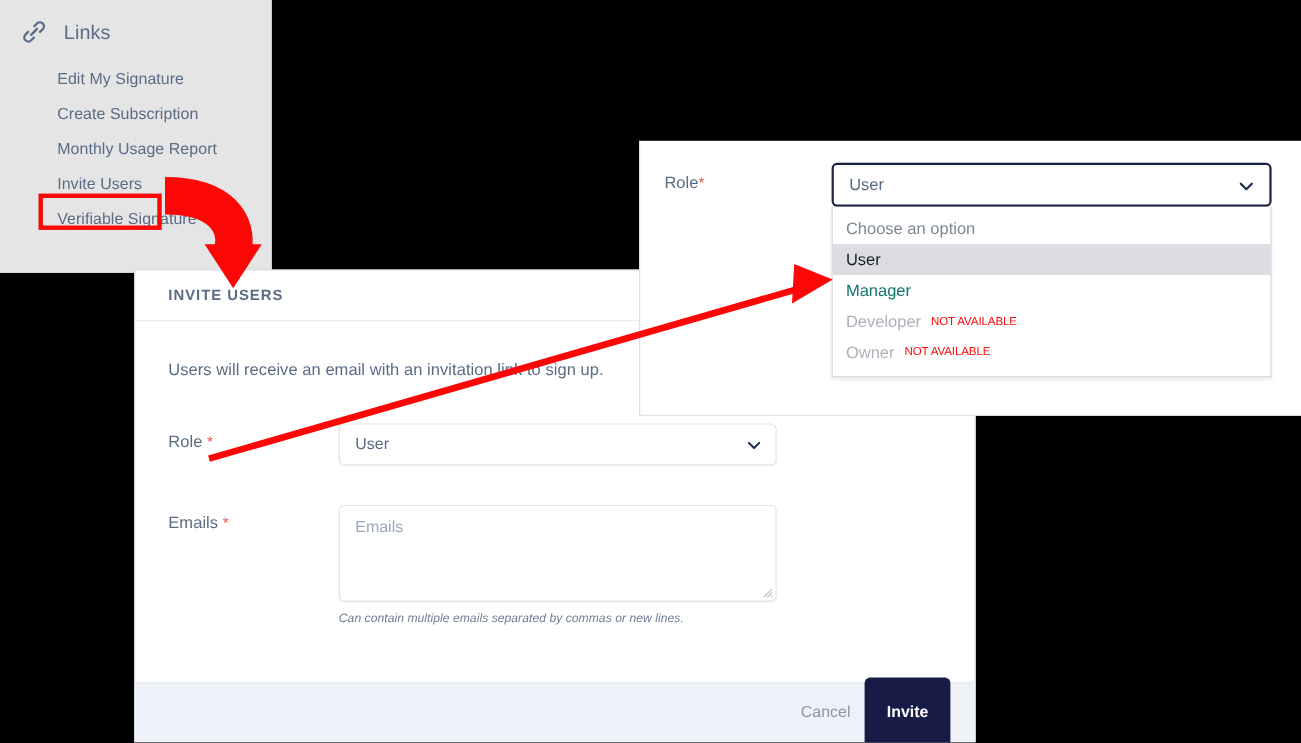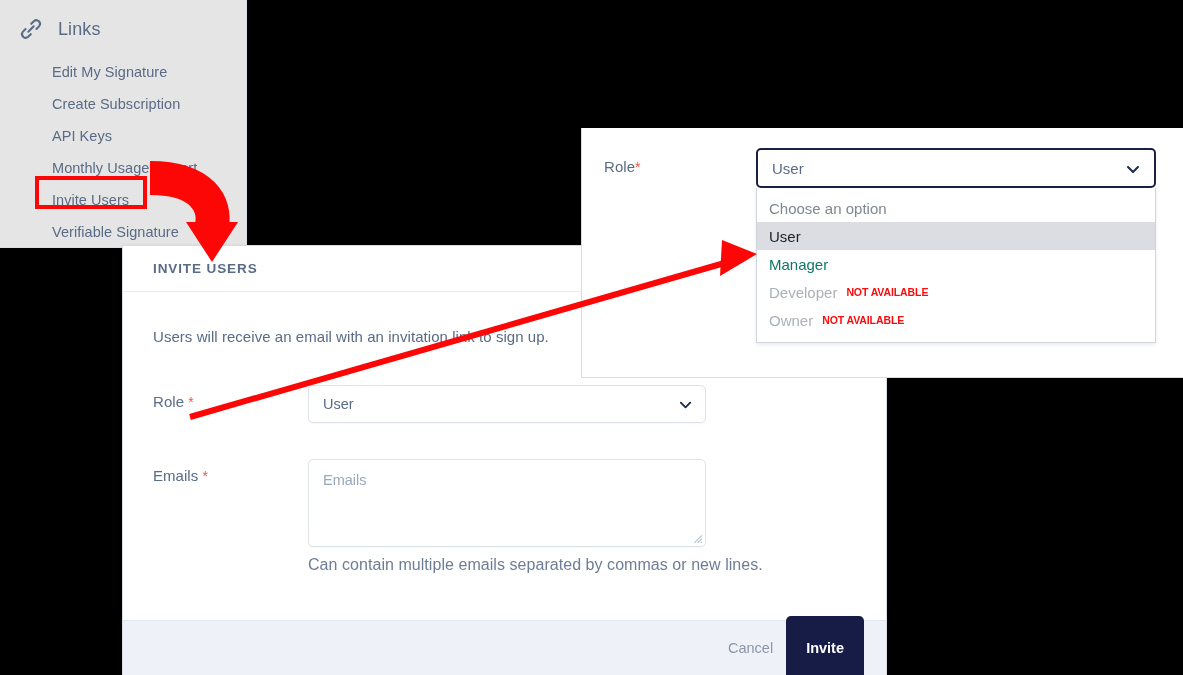--- a/index.html
+++ b/index.html
@@ -162,21 +162,22 @@
   .resize-grip {
     position: absolute;
     right: 2px;
     bottom: 2px;
     width: 13px;
     height: 13px;
     color: #b9c1ce;
   }
   .helper-text {
     margin-top: 9px;
-    font-size: 16px;
+    font-size: 11px;
+    font-style: italic;
     color: #6e7d96;
     letter-spacing: .05px;
   }
 
   #modal-footer {
     position: absolute;
     left: 0;
     right: 0;
     bottom: 0;
     height: 55px;
@@ -268,21 +269,21 @@
     font-size: 15px;
     color: #0f766e;
     gap: 9px;
   }
   .option.placeholder { color: #7e8794; }
   .option.selected { background: #dcdde2; color: #1b1f26; }
   .option.disabled { color: #acb1b8; }
   .not-available {
     color: #fc0a0a;
     font-size: 10.5px;
-    font-weight: bold;
+    font-weight: normal;
     letter-spacing: -.1px;
   }
 
   
   #annotations {
     position: absolute;
     left: 0;
     top: 0;
     width: 1183px;
     height: 675px;
@@ -299,21 +300,20 @@
         <path d="M9.5 14.5 L14.5 9.5"></path>
         <path d="M12.2 7.2 L14.6 4.8 a3.4 3.4 0 0 1 4.8 4.8 L17 12"></path>
         <path d="M11.8 16.8 L9.4 19.2 a3.4 3.4 0 0 1 -4.8 -4.8 L7 12"></path>
       </svg>
     </span>
     <span class="title">Links</span>
   </div>
   <ul class="sidebar-list">
     <li>Edit My Signature</li>
     <li>Create Subscription</li>
-    <li>API Keys</li>
     <li>Monthly Usage Report</li>
     <li>Invite Users</li>
     <li>Verifiable Signature</li>
   </ul>
 </div>
 
 <div id="invite-users-highlight"></div>
 
 <div id="invite-modal">
 

